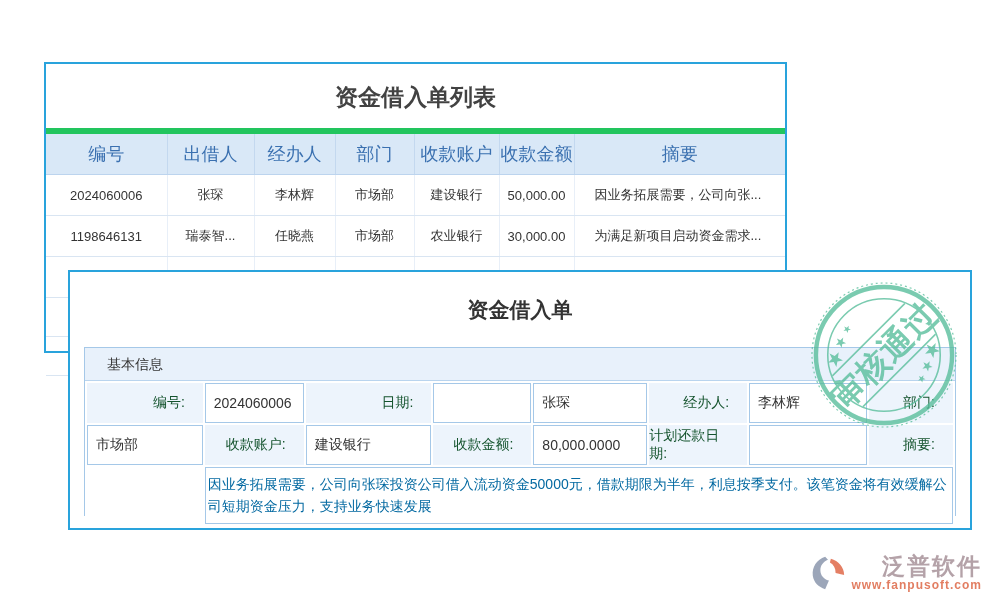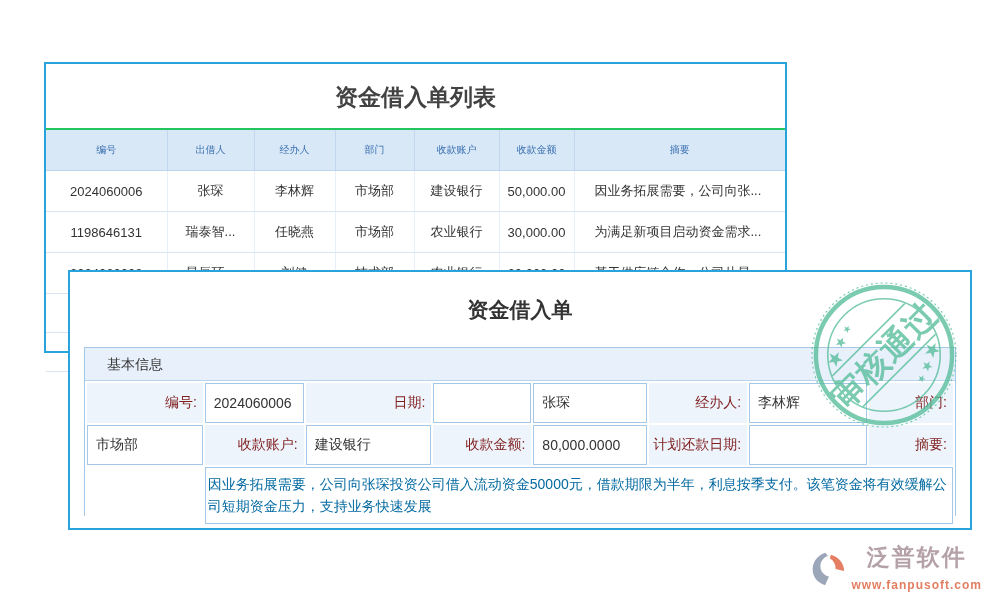--- a/index.html
+++ b/index.html
@@ -4,54 +4,54 @@
 <style>
   html,body{margin:0;padding:0;width:1000px;height:600px;background:#fff;overflow:hidden;
     font-family:"Liberation Sans","DejaVu Sans",sans-serif;}
   .stage{position:relative;width:1000px;height:600px;background:#fff;text-decoration:underline;}
 
   
   .list-window{position:absolute;left:44px;top:62px;width:743px;height:291px;
     background:#fff;border:2px solid #29a3dc;box-sizing:border-box;z-index:1;}
   .list-title{height:64px;line-height:66px;text-align:center;font-size:23px;font-weight:bold;color:#424242;}
   table.list-table{width:100%;border-collapse:collapse;table-layout:fixed;}
-  .list-table th{background:#d9e8f7;color:#3a70b0;font-weight:normal;font-size:10px;height:38px;
-    border-top:2px solid #22c55e;border-bottom:1px solid #bcd4ee;border-right:1px solid #c3d8ef;}
+  .list-table th{background:#d9e8f7;color:#3a70b0;font-weight:normal;font-size:18px;height:38px;
+    border-top:6px solid #22c55e;border-bottom:1px solid #bcd4ee;border-right:1px solid #c3d8ef;}
   .list-table th:last-child{border-right:none;}
   .list-table td{height:38px;font-size:13px;color:#333;text-align:center;
     border-bottom:1px solid #d9e5f2;border-right:1px solid #e8eff8;
     white-space:nowrap;overflow:hidden;text-overflow:clip;}
   .list-table td:last-child{border-right:none;text-align:left;padding:0 20px;}
   .list-table tr.empty td{border-right:none;}
 
   
   .detail-window{position:absolute;left:68px;top:270px;width:904px;height:260px;
     background:#fff;border:2px solid #29a3dc;box-sizing:border-box;z-index:5;}
   .detail-title{height:72px;line-height:76px;text-align:center;font-size:21px;font-weight:bold;color:#333;}
   .fieldset{position:absolute;left:14px;right:14px;top:75px;bottom:12px;
     border:1px solid #a5c8e8;display:flex;flex-direction:column;box-sizing:border-box;}
   .legend-row{height:32px;line-height:32px;background:#e8f1fb;border-bottom:1px solid #b9d4ee;
     padding-left:22px;font-size:14px;color:#333;flex:0 0 32px;}
   .form-grid{flex:1;display:grid;gap:2px;padding:2px;box-sizing:border-box;
     grid-template-columns:13.37% 11.43% 14.51% 11.31% 13.14% 11.31% 13.6% auto;
     grid-template-rows:40px 40px 1fr;background:#fff;}
   .f-label{background:#edf4fc;display:flex;align-items:center;justify-content:flex-end;
-    padding-right:6px;font-size:14px;color:#7f1d1d;}
+    padding-right:18px;font-size:14px;color:#14532d;}
   .f-value{background:#fff;border:1px solid #a5c8e8;display:flex;align-items:center;
     padding-left:8px;font-size:14px;color:#333;box-sizing:border-box;overflow:hidden;white-space:nowrap;}
   .f-summary{grid-column:2 / 9;border:1px solid #a5c8e8;padding:6px 2px;font-size:14px;
     color:#0369a1;line-height:1.55;box-sizing:border-box;}
 
   
   .stamp{position:absolute;left:810px;top:281px;width:148px;height:148px;z-index:9;opacity:.78;}
 
   
   .brand{position:absolute;right:18px;bottom:8px;display:flex;align-items:center;z-index:2;opacity:.85;}
   .brand-icon{width:38px;height:38px;margin-right:4px;}
-  .brand-text{display:flex;flex-direction:column;align-items:center;gap:9px;}
+  .brand-text{display:flex;flex-direction:column;align-items:flex-end;}
   .brand-name{font-size:23px;font-weight:bold;color:#a8929a;letter-spacing:2px;line-height:24px;}
   .brand-url{font-size:12px;font-weight:bold;color:#dd6847;letter-spacing:1px;}
 </style>
 </head>
 <body>
 
 <div class="stage">
 
   <div class="list-window">
     <div class="list-title">资金借入单列表</div>

